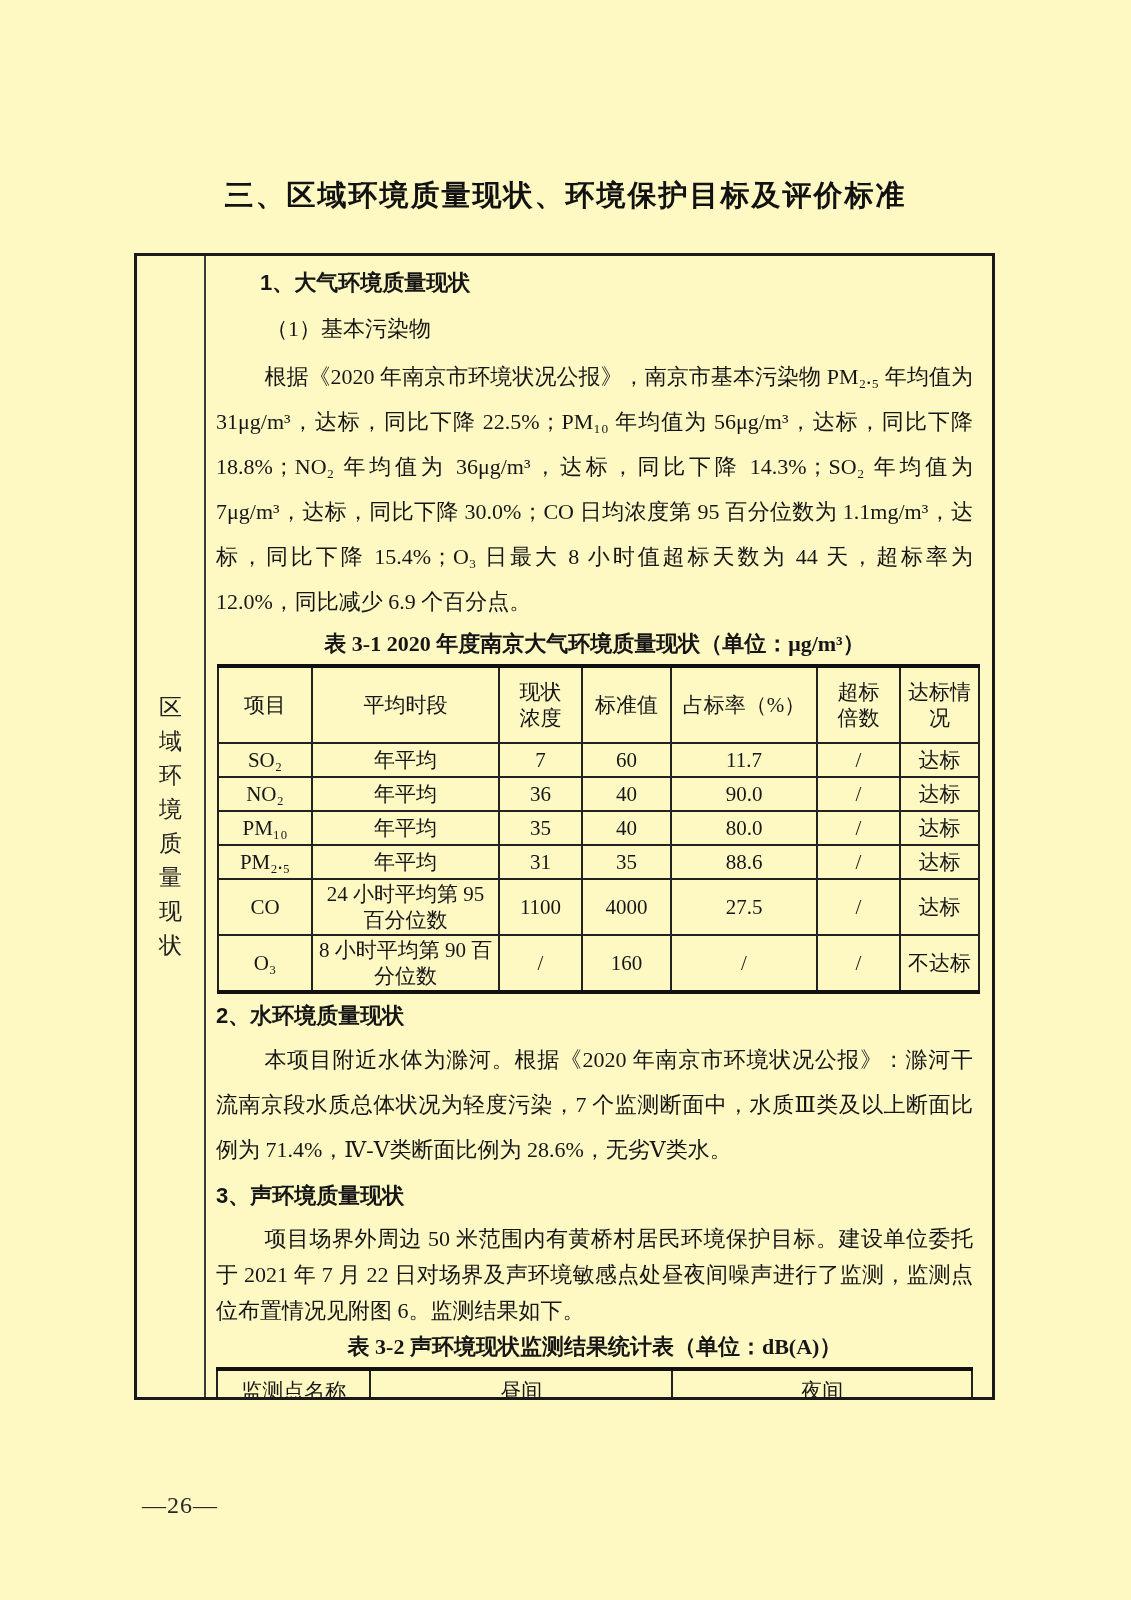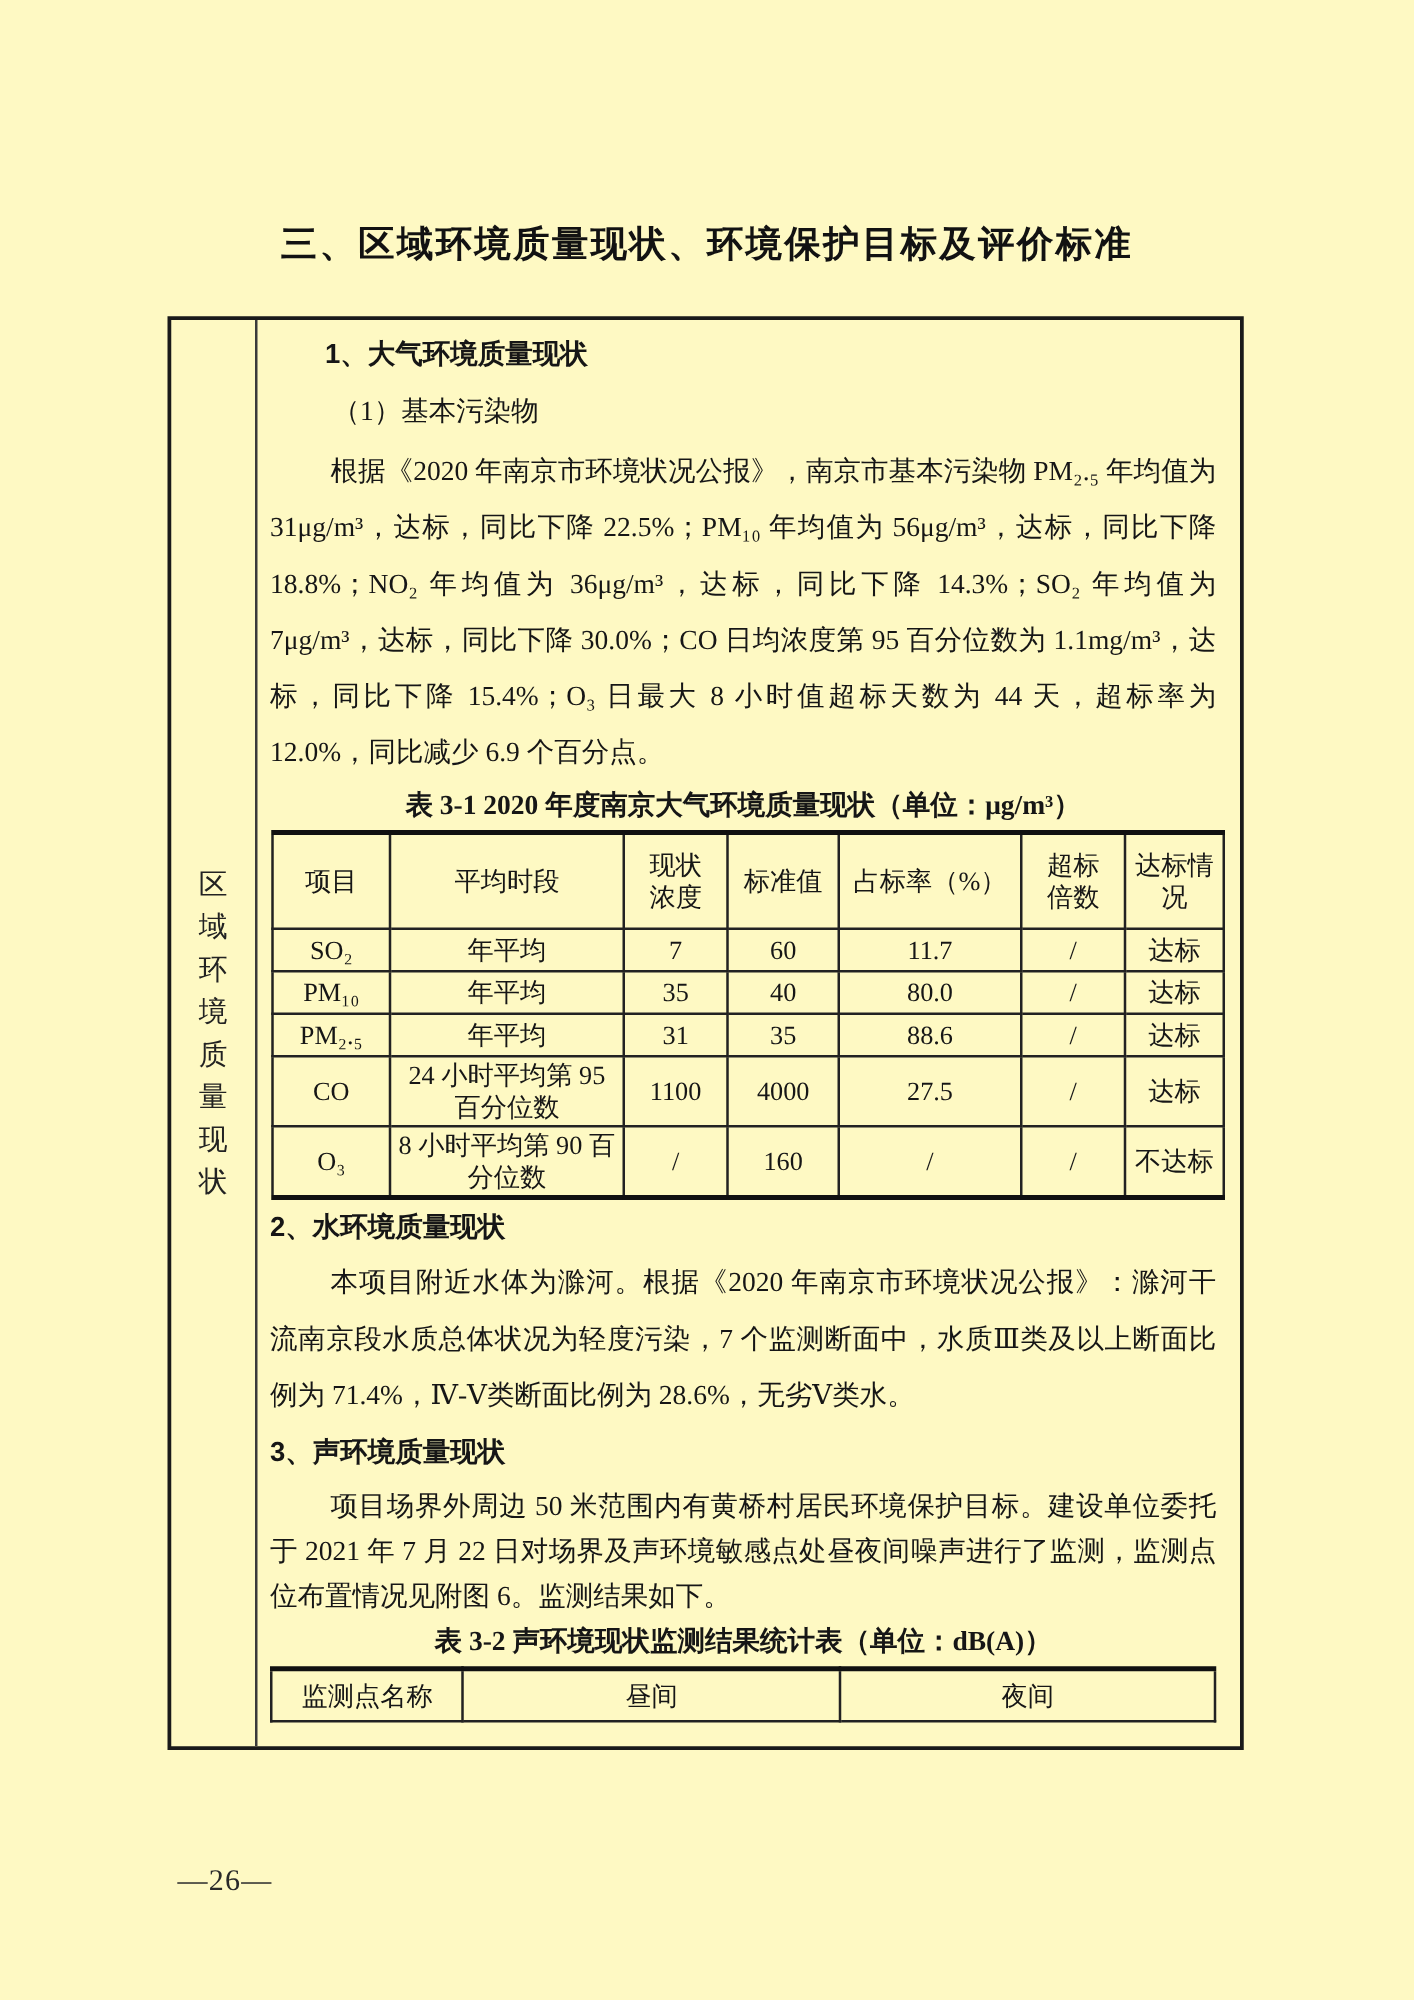--- a/index.html
+++ b/index.html
@@ -161,20 +161,29 @@
           <tr class="single">
             <td>SO₂</td>
             <td>年平均</td>
             <td>7</td>
             <td>60</td>
             <td>11.7</td>
             <td>/</td>
             <td>达标</td>
           </tr>
           <tr class="single">
+            <td>NO₂</td>
+            <td>年平均</td>
+            <td>36</td>
+            <td>40</td>
+            <td>90.0</td>
+            <td>/</td>
+            <td>达标</td>
+          </tr>
+          <tr class="single">
             <td>PM₁₀</td>
             <td>年平均</td>
             <td>35</td>
             <td>40</td>
             <td>80.0</td>
             <td>/</td>
             <td>达标</td>
           </tr>
           <tr class="single">
             <td>PM₂.₅</td>

